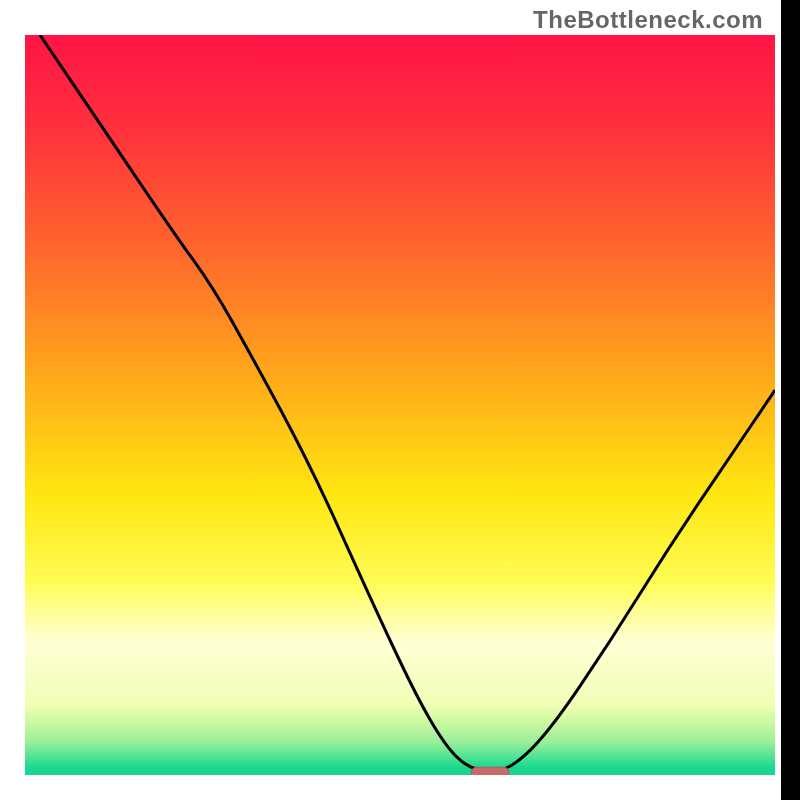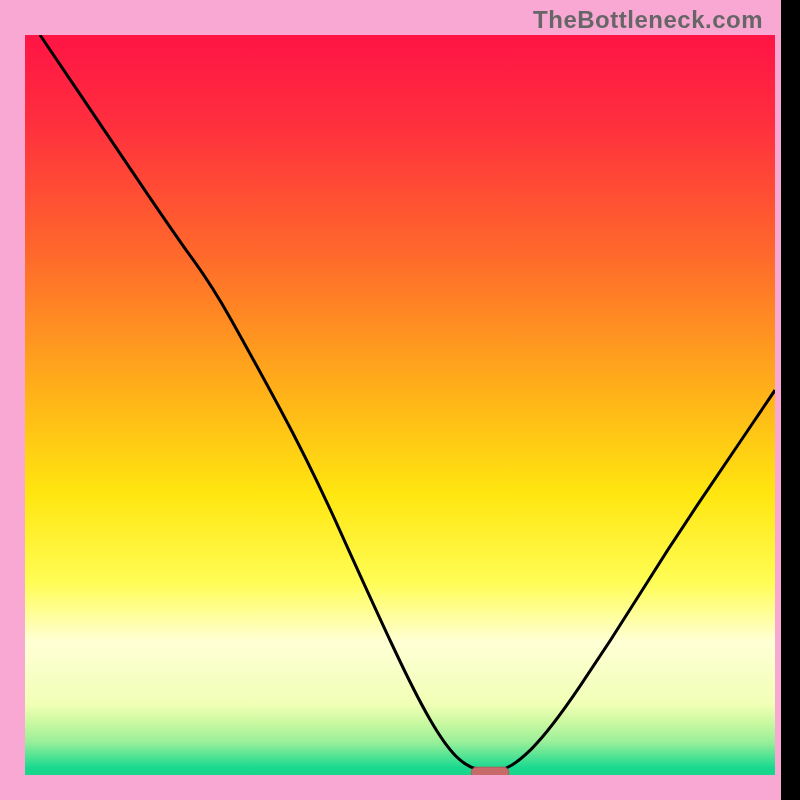--- a/index.html
+++ b/index.html
@@ -8,21 +8,21 @@
     width: 800px;
     height: 800px;
     background: #000;
     overflow: hidden;
     font-family: Arial, Helvetica, sans-serif;
   }
   .frame {
     position: relative;
     width: 781px;
     height: 800px;
-    background: #f9a8d4;
+    background: #ffffff;
   }
   .watermark {
     position: absolute;
     top: 6px;
     right: 18px;
     color: #666666;
     font-size: 24px;
     font-weight: 700;
     letter-spacing: 0.5px;
     z-index: 10;

